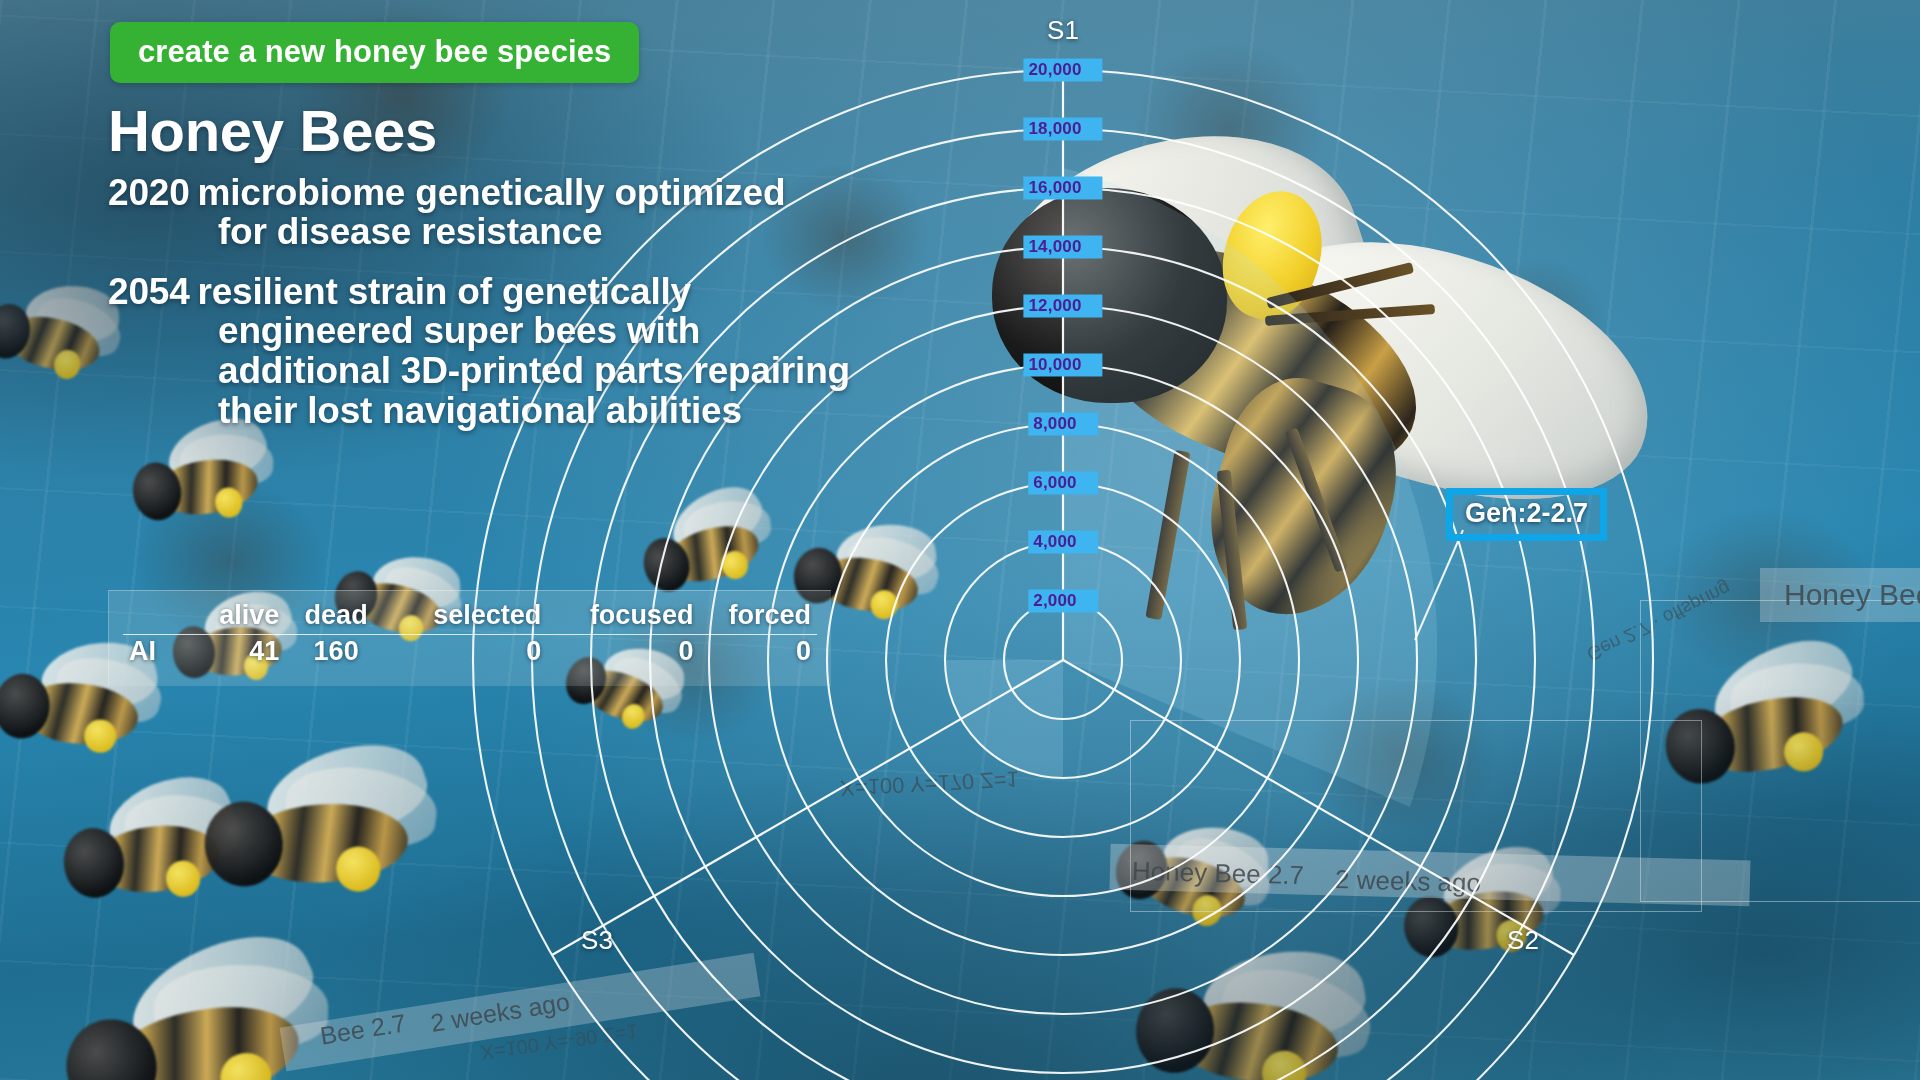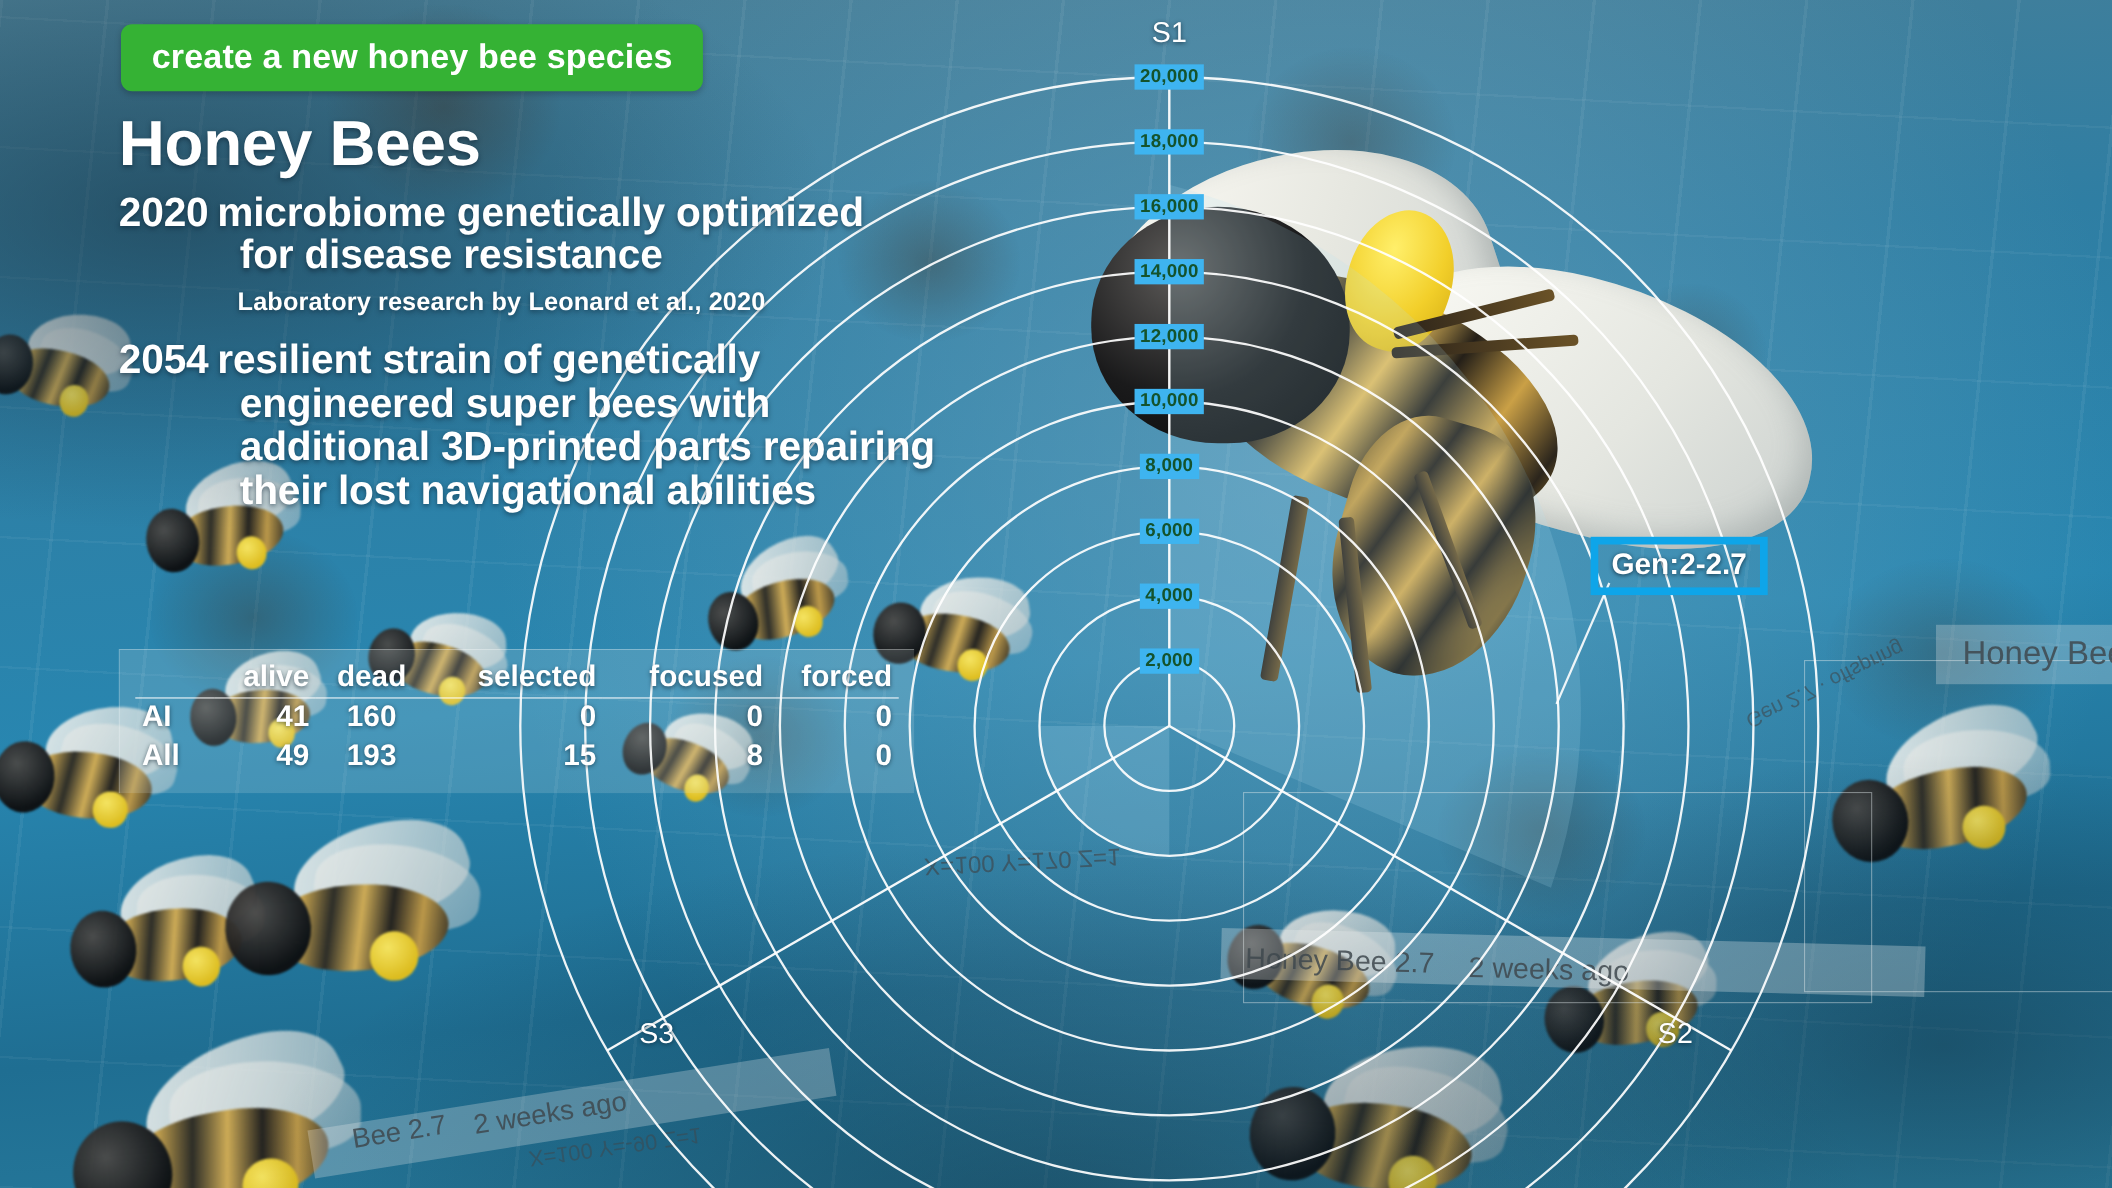--- a/index.html
+++ b/index.html
@@ -99,22 +99,22 @@
   th.lbl,td.lbl{text-align:left;width:74px;}
   th.c-alive,td.c-alive{width:92px;}
   th.c-dead,td.c-dead{width:104px;text-align:center;}
   th.c-selected,td.c-selected{width:170px;}
   th.c-focused,td.c-focused{width:160px;}
   th.c-forced,td.c-forced{width:118px;}
 
   
   #radar-svg{position:absolute;left:0;top:0;width:1920px;height:1080px;
     pointer-events:none;overflow:visible;}
-  .axis-tick{position:absolute;background:#3eb4f0;color:#14532d;
-    font-size:17px;font-weight:700;padding:1px 5px 2px 5px;
+  .axis-tick{position:absolute;background:#3eb4f0;color:#4c1d95;
+    font-size:17px;font-weight:700;padding:1px 21px 2px 5px;
     transform:translate(-50%,-50%);white-space:nowrap;letter-spacing:.2px;}
   .spoke-label{position:absolute;color:#fff;font-size:26px;font-weight:400;
     transform:translate(-50%,-50%);text-shadow:0 1px 4px rgba(10,30,45,.7);}
   #gen-callout{position:absolute;left:1446px;top:488px;
     border:7px solid #0ea5e9;padding:3px 12px 5px 12px;
     color:#fff;font-size:27px;font-weight:700;
     text-shadow:0 1px 4px rgba(10,30,45,.8);white-space:nowrap;}
 
   
   #hero-bee{position:absolute;left:1010px;top:150px;width:750px;height:470px;}
@@ -345,21 +345,20 @@
   </div>
 
   <div id="headline-block">
     <h1 id="title">Honey Bees</h1>
 
     <p class="entry">
       <span class="yr">2020</span><span class="txt">microbiome genetically optimized</span>
       <span class="indent">for disease resistance</span>
     </p>
 
-    <div id="subnote">Laboratory research by Leonard et al., 2020</div>
 
     <p class="entry" id="entry-2054">
       <span class="yr">2054</span><span class="txt">resilient strain of genetically</span>
       <span class="indent">engineered super bees with</span>
       <span class="indent">additional 3D-printed parts repairing</span>
       <span class="indent">their lost navigational abilities</span>
     </p>
   </div>
 
   <div id="stats-panel">
@@ -377,25 +376,17 @@
       </thead>
       <tbody>
         <tr>
           <td class="lbl">AI</td>
           <td class="c-alive">41</td>
           <td class="c-dead">160</td>
           <td class="c-selected">0</td>
           <td class="c-focused">0</td>
           <td class="c-forced">0</td>
         </tr>
-        <tr>
-          <td class="lbl">All</td>
-          <td class="c-alive">49</td>
-          <td class="c-dead">193</td>
-          <td class="c-selected">15</td>
-          <td class="c-focused">8</td>
-          <td class="c-forced">0</td>
-        </tr>
       </tbody>
     </table>
   </div>
 
 </div>
 
 </body></html>

